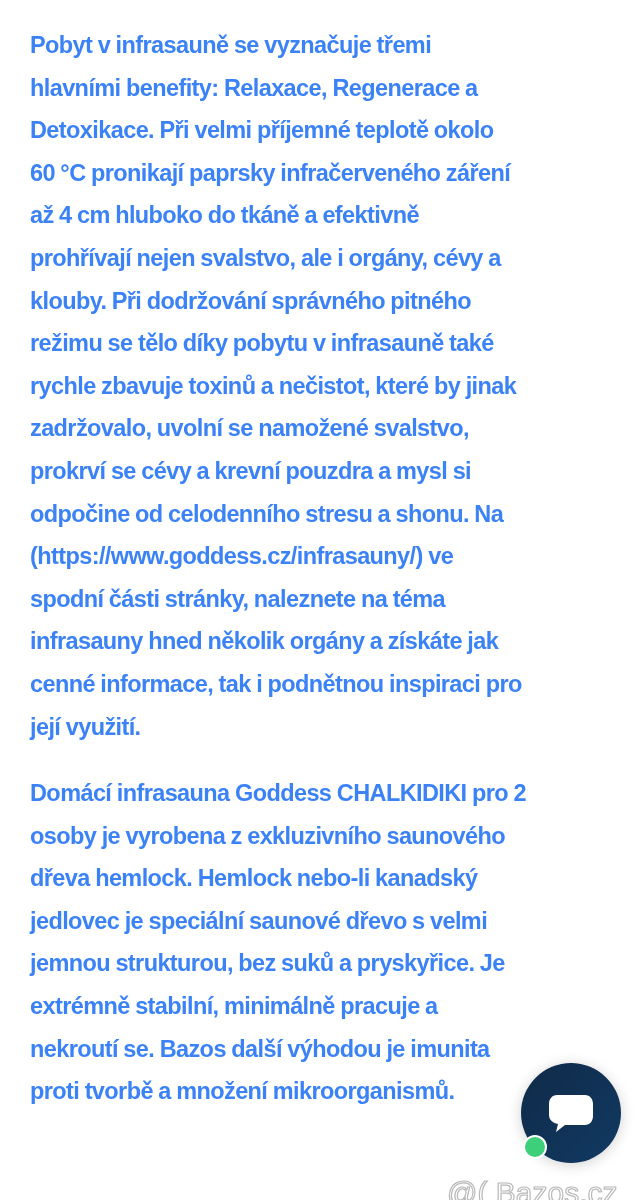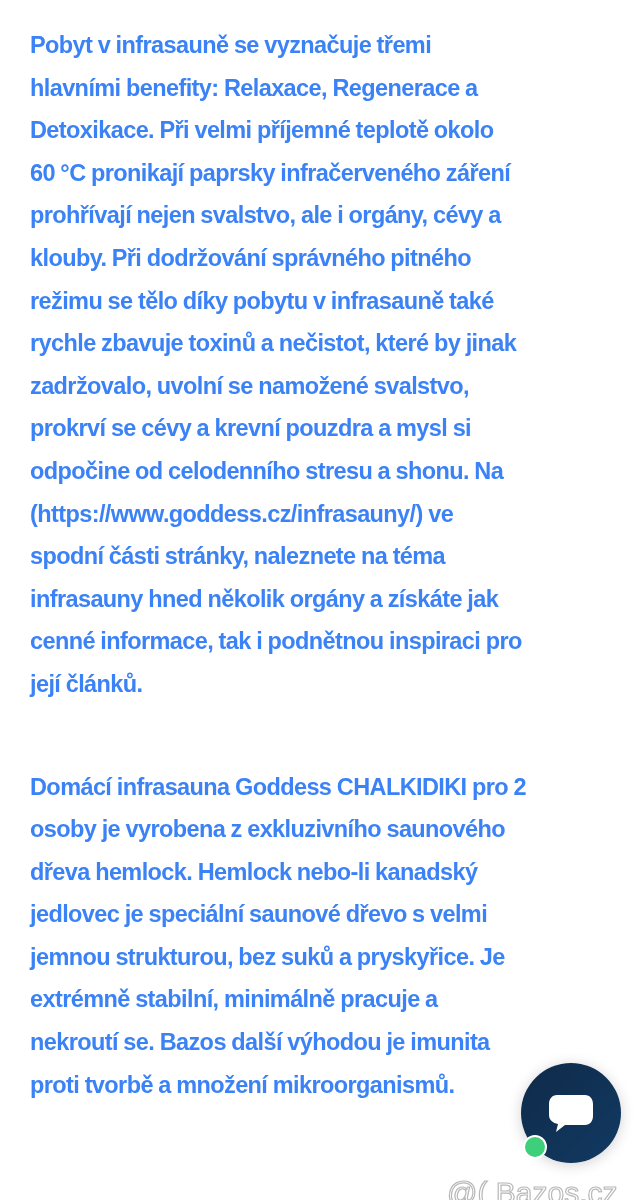--- a/index.html
+++ b/index.html
@@ -27,21 +27,21 @@
       word-spacing: -0.5px;
     }
     .line {
       display: block;
       white-space: nowrap;
     }
     .para {
       margin: 0;
     }
     .para + .para {
-      margin-top: 60px;
+      margin-top: 24px;
     }
     .chat-button {
       position: absolute;
       left: 521px;
       top: 1063px;
       width: 100px;
       height: 100px;
       border-radius: 50%;
       background: linear-gradient(135deg, #0f2a48 0%, #123a63 100%);
       box-shadow: 0 2px 14px rgba(0,0,0,0.18);
@@ -80,32 +80,33 @@
   </style>
 </head>
 <body>
 
 <div class="content">
   <div class="para">
     <span class="line">Pobyt v infrasauně se vyznačuje třemi</span>
     <span class="line">hlavními benefity: Relaxace, Regenerace a</span>
     <span class="line">Detoxikace. Při velmi příjemné teplotě okolo</span>
     <span class="line">60 °C pronikají paprsky infračerveného záření</span>
+    <span class="line">až 4 cm hluboko do tkáně a efektivně</span>
     <span class="line">prohřívají nejen svalstvo, ale i orgány, cévy a</span>
     <span class="line">klouby. Při dodržování správného pitného</span>
     <span class="line">režimu se tělo díky pobytu v infrasauně také</span>
     <span class="line">rychle zbavuje toxinů a nečistot, které by jinak</span>
     <span class="line">zadržovalo, uvolní se namožené svalstvo,</span>
     <span class="line">prokrví se cévy a krevní pouzdra a mysl si</span>
     <span class="line">odpočine od celodenního stresu a shonu. Na</span>
     <span class="line">(https://www.goddess.cz/infrasauny/) ve</span>
     <span class="line">spodní části stránky, naleznete na téma</span>
     <span class="line">infrasauny hned několik orgány a získáte jak</span>
     <span class="line">cenné informace, tak i podnětnou inspiraci pro</span>
-    <span class="line">její článků.</span>
+    <span class="line">její využití.</span>
   </div>
   <div class="para">
     <span class="line">Domácí infrasauna Goddess CHALKIDIKI pro 2</span>
     <span class="line">osoby je vyrobena z exkluzivního saunového</span>
     <span class="line">dřeva hemlock. Hemlock nebo-li kanadský</span>
     <span class="line">jedlovec je speciální saunové dřevo s velmi</span>
     <span class="line">jemnou strukturou, bez suků a pryskyřice. Je</span>
     <span class="line">extrémně stabilní, minimálně pracuje a</span>
     <span class="line">nekroutí se. Bazos další výhodou je imunita</span>
     <span class="line">proti tvorbě a množení mikroorganismů.</span>

